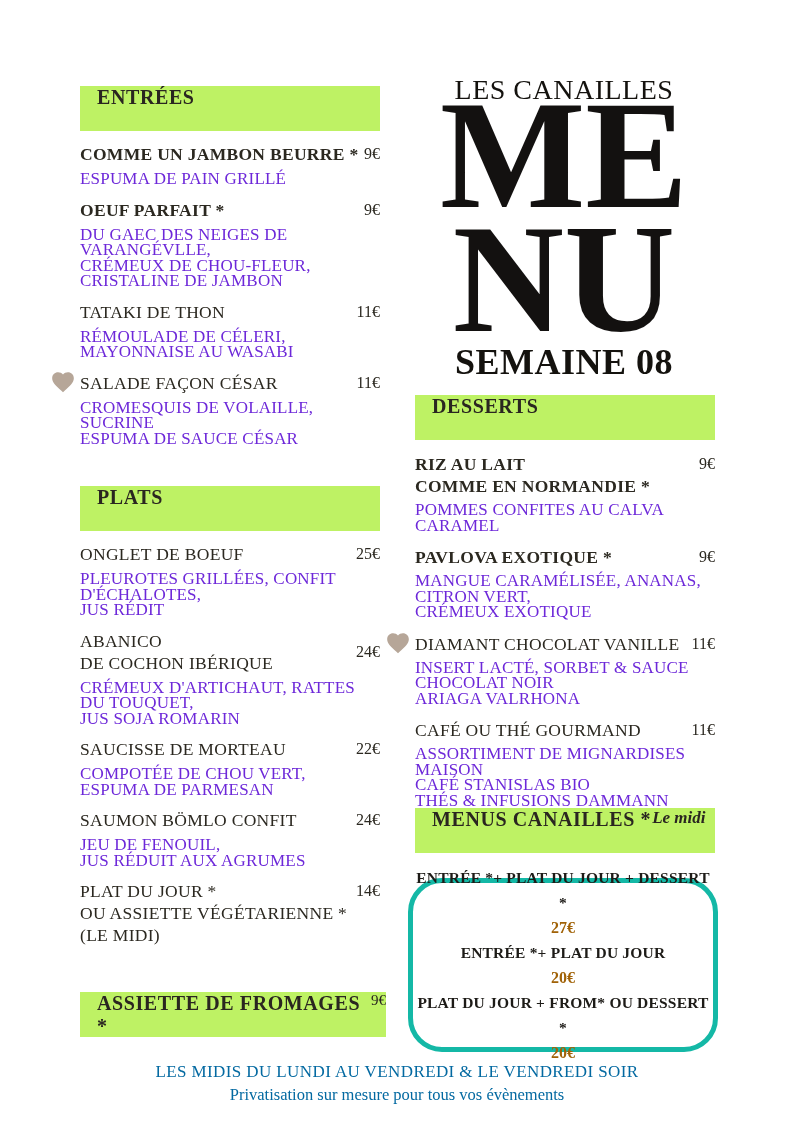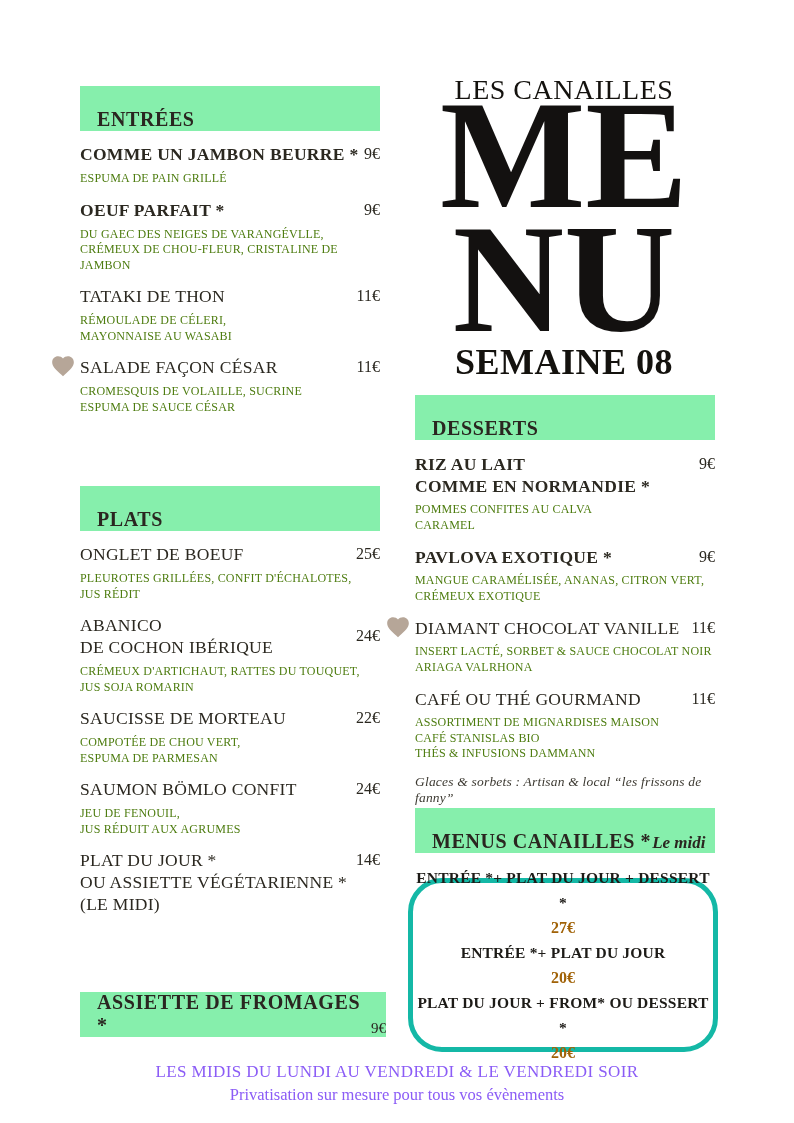--- a/index.html
+++ b/index.html
@@ -2,21 +2,21 @@
 <html><head>
 <meta charset="utf-8">
 <style>
   html,body{margin:0;padding:0;background:#ffffff;}
   .page{
     position:relative;width:794px;height:1123px;background:#ffffff;
     font-family:"Liberation Serif", serif;color:#2b2820;overflow:hidden;padding-left:12px;
   }
   
   .menu-bar{
-    background:#86efac;height:45px;display:flex;align-items:flex-end;
+    background:#bef264;height:45px;display:flex;align-items:flex-start;
     padding-left:17px;box-sizing:border-box;
   }
   .bar-title{font-size:20px;font-weight:bold;letter-spacing:.6px;color:#2a2620;}
   .bar-note{font-style:italic;font-size:17px;font-weight:bold;color:#2a2620;margin-left:1px;}
   .bar-price{font-size:15px;font-weight:normal;color:#2a2620;margin-left:6px;}
 
   
   .col{position:absolute;width:300px;}
   #entrees{left:80px;top:86px;}
   #plats{left:80px;top:486px;}
@@ -26,21 +26,21 @@
   .item{position:relative;margin-top:12px;}
   #entrees .item:first-of-type, #plats .item:first-of-type{margin-top:21px;}
   #desserts .item{margin-top:13px;}
   #desserts .item:first-of-type{margin-top:18px;}
   .head{display:flex;justify-content:space-between;align-items:flex-start;}
   .head.price-bottom{align-items:center;gap:36px;}
   .name{font-size:17.5px;line-height:22px;letter-spacing:.3px;color:#2b2820;}
   .item.bold .name{font-weight:bold;}
   .price{font-size:16px;color:#2b2820;padding-top:2px;white-space:nowrap;}
   .head.price-bottom .price{padding-bottom:2px;}
-  .desc{margin-top:6px;font-size:12px;line-height:15.5px;letter-spacing:.2px;color:#4d7c0f;}
+  .desc{margin-top:6px;font-size:17px;line-height:15.5px;letter-spacing:.2px;color:#6d28d9;}
   #desserts .desc{margin-top:5px;}
   .heart{position:absolute;left:-30px;top:-3px;width:26px;height:26px;fill:#b6a698;}
 
   
   #title-block{position:absolute;left:413px;top:0;width:302px;text-align:center;color:#14120e;}
   .title-small{position:absolute;top:74px;width:100%;font-size:28px;letter-spacing:.5px;}
   .title-big{position:absolute;top:93px;width:100%;font-size:154px;line-height:124px;font-weight:bold;color:#131110;}
   .title-sub{position:absolute;top:341px;width:100%;font-size:36px;font-weight:bold;letter-spacing:.5px;}
 
   
@@ -53,21 +53,21 @@
     border:5px solid #14b8a6;border-radius:34px;
     display:flex;flex-direction:column;justify-content:center;text-align:center;padding:4px 2px;
   }
   .box-line{font-weight:bold;font-size:15.5px;line-height:25px;letter-spacing:.2px;color:#1d1b17;}
   .box-price{font-weight:bold;font-size:16px;line-height:25px;color:#a16207;}
 
   
   #fromages{position:absolute;left:80px;top:992px;width:306px;}
 
   
-  #footer{position:absolute;left:0;top:1060px;width:794px;text-align:center;color:#8b5cf6;}
+  #footer{position:absolute;left:0;top:1060px;width:794px;text-align:center;color:#0369a1;}
   .footer-1{font-size:17px;letter-spacing:.4px;line-height:23px;}
   .footer-2{font-size:16.5px;line-height:23px;}
 </style>
 </head>
 <body>
 
 <div class="page">
 
   <div id="title-block">
     <div class="title-small">LES CANAILLES</div>

